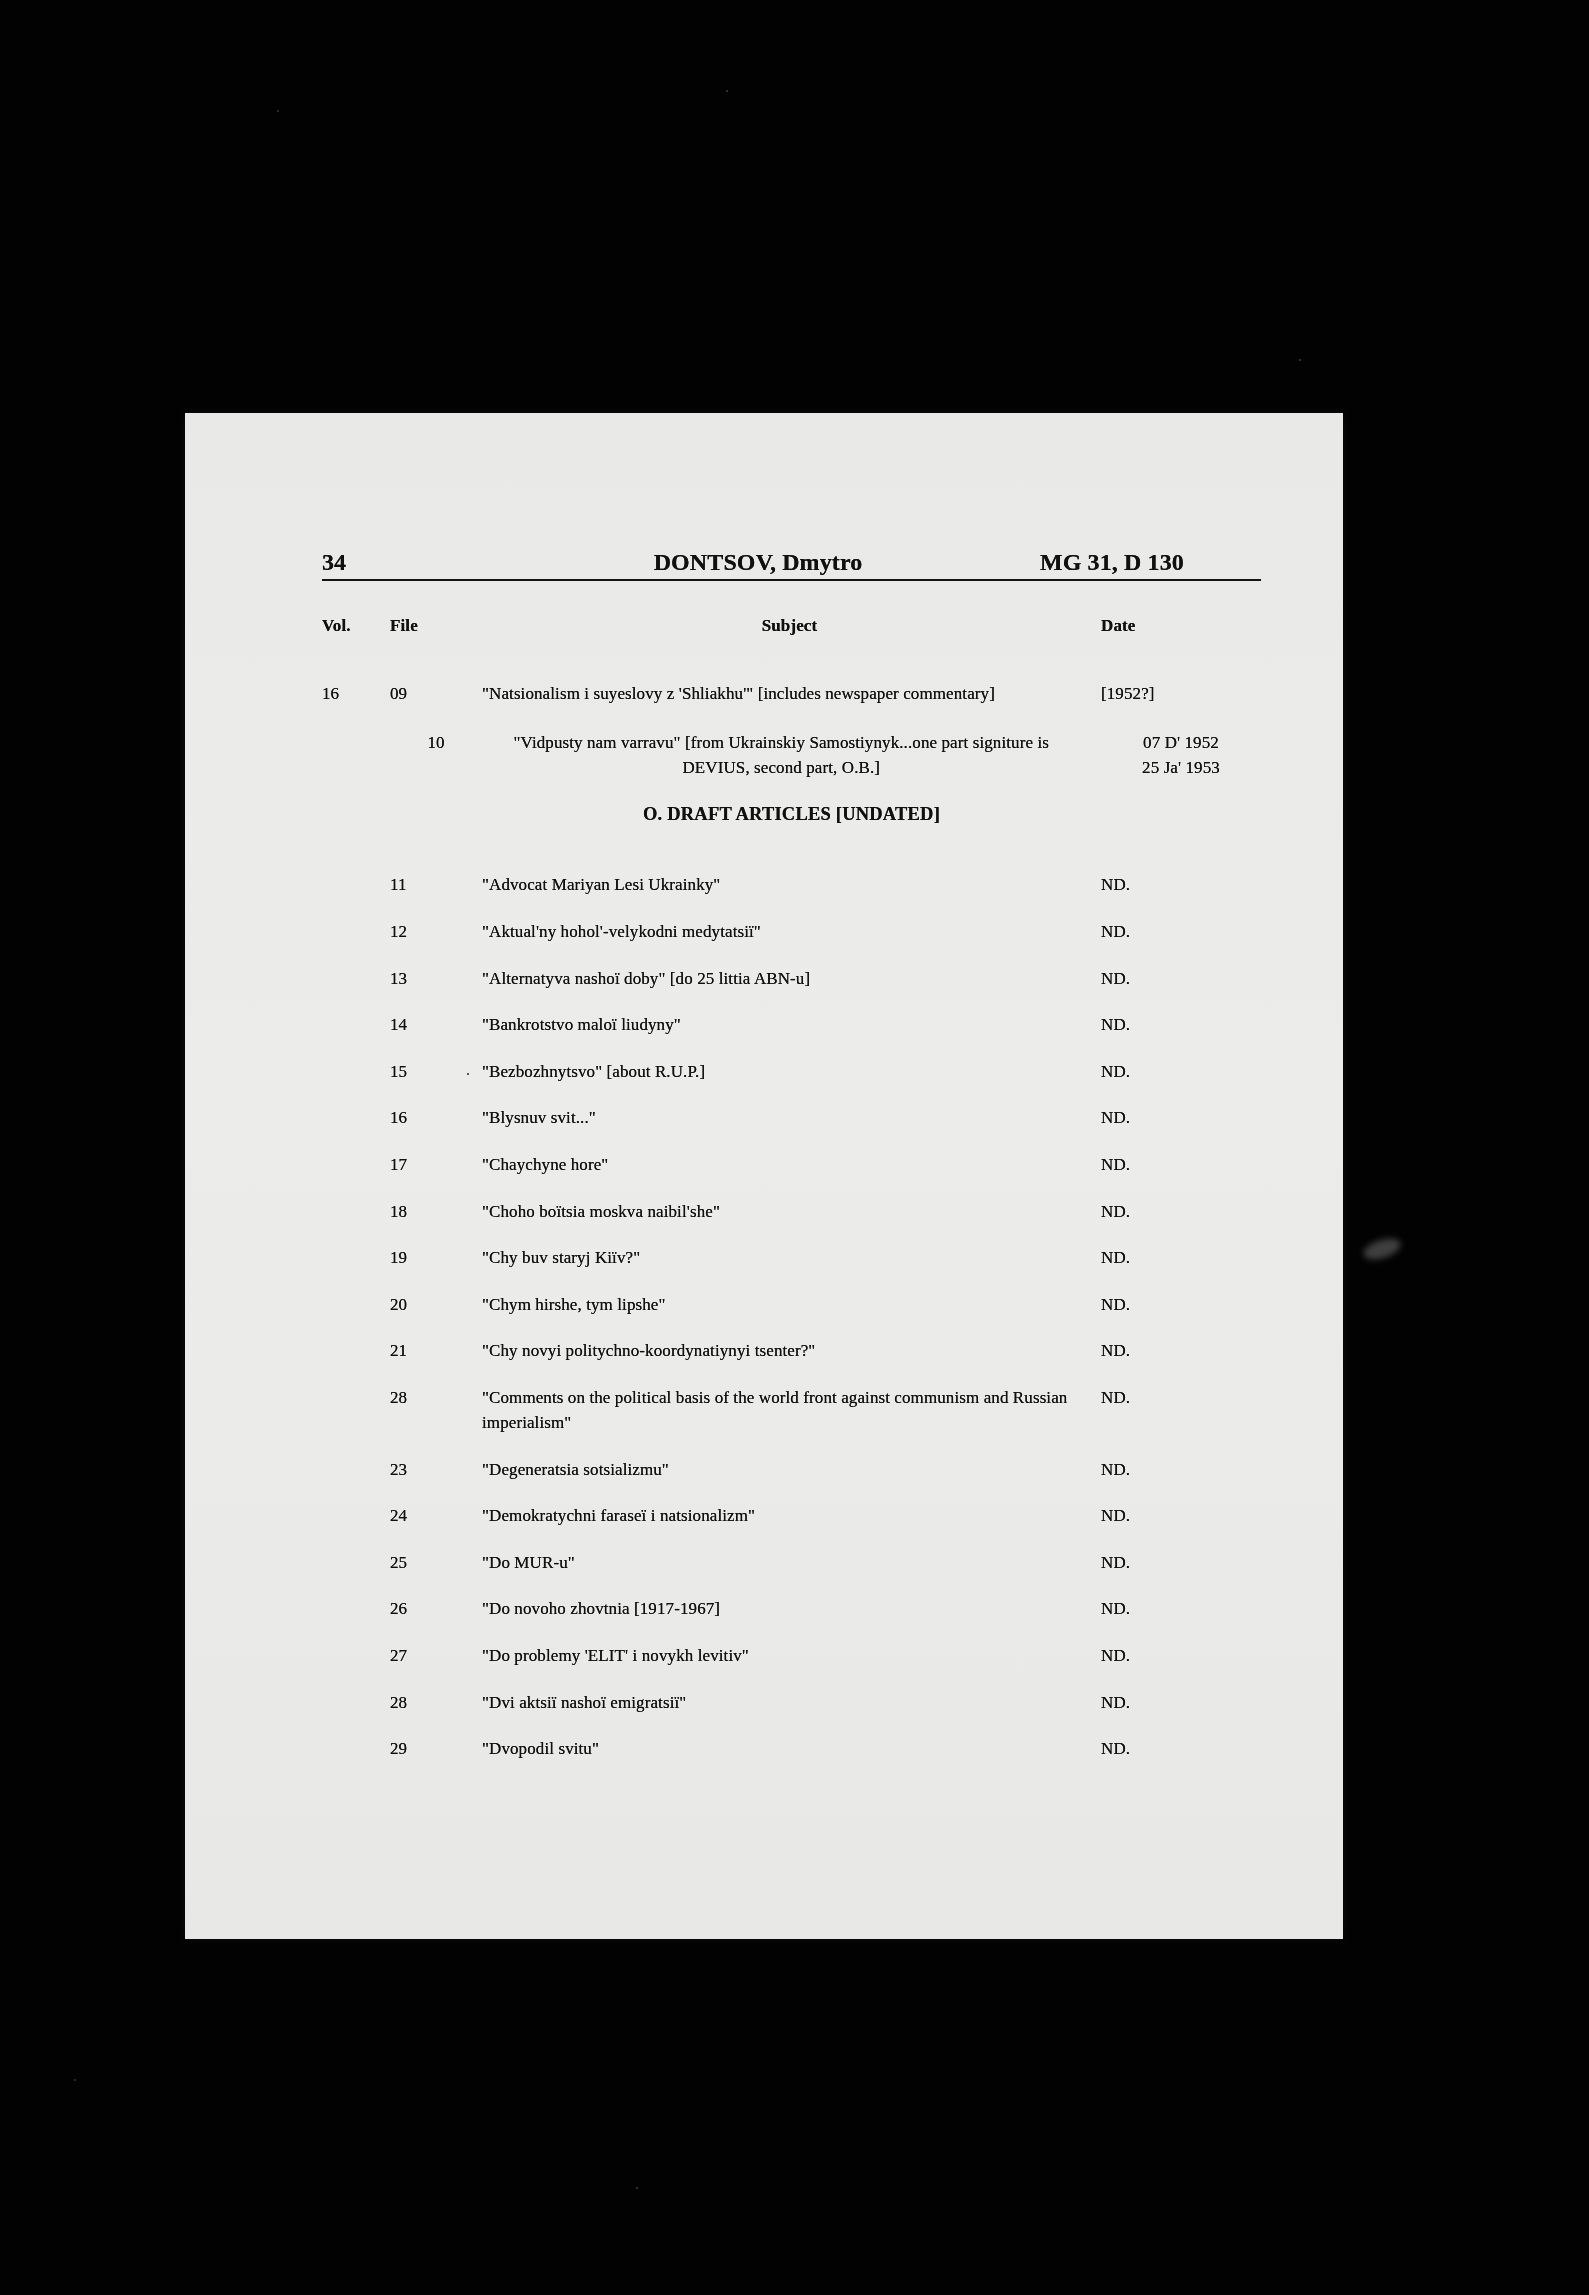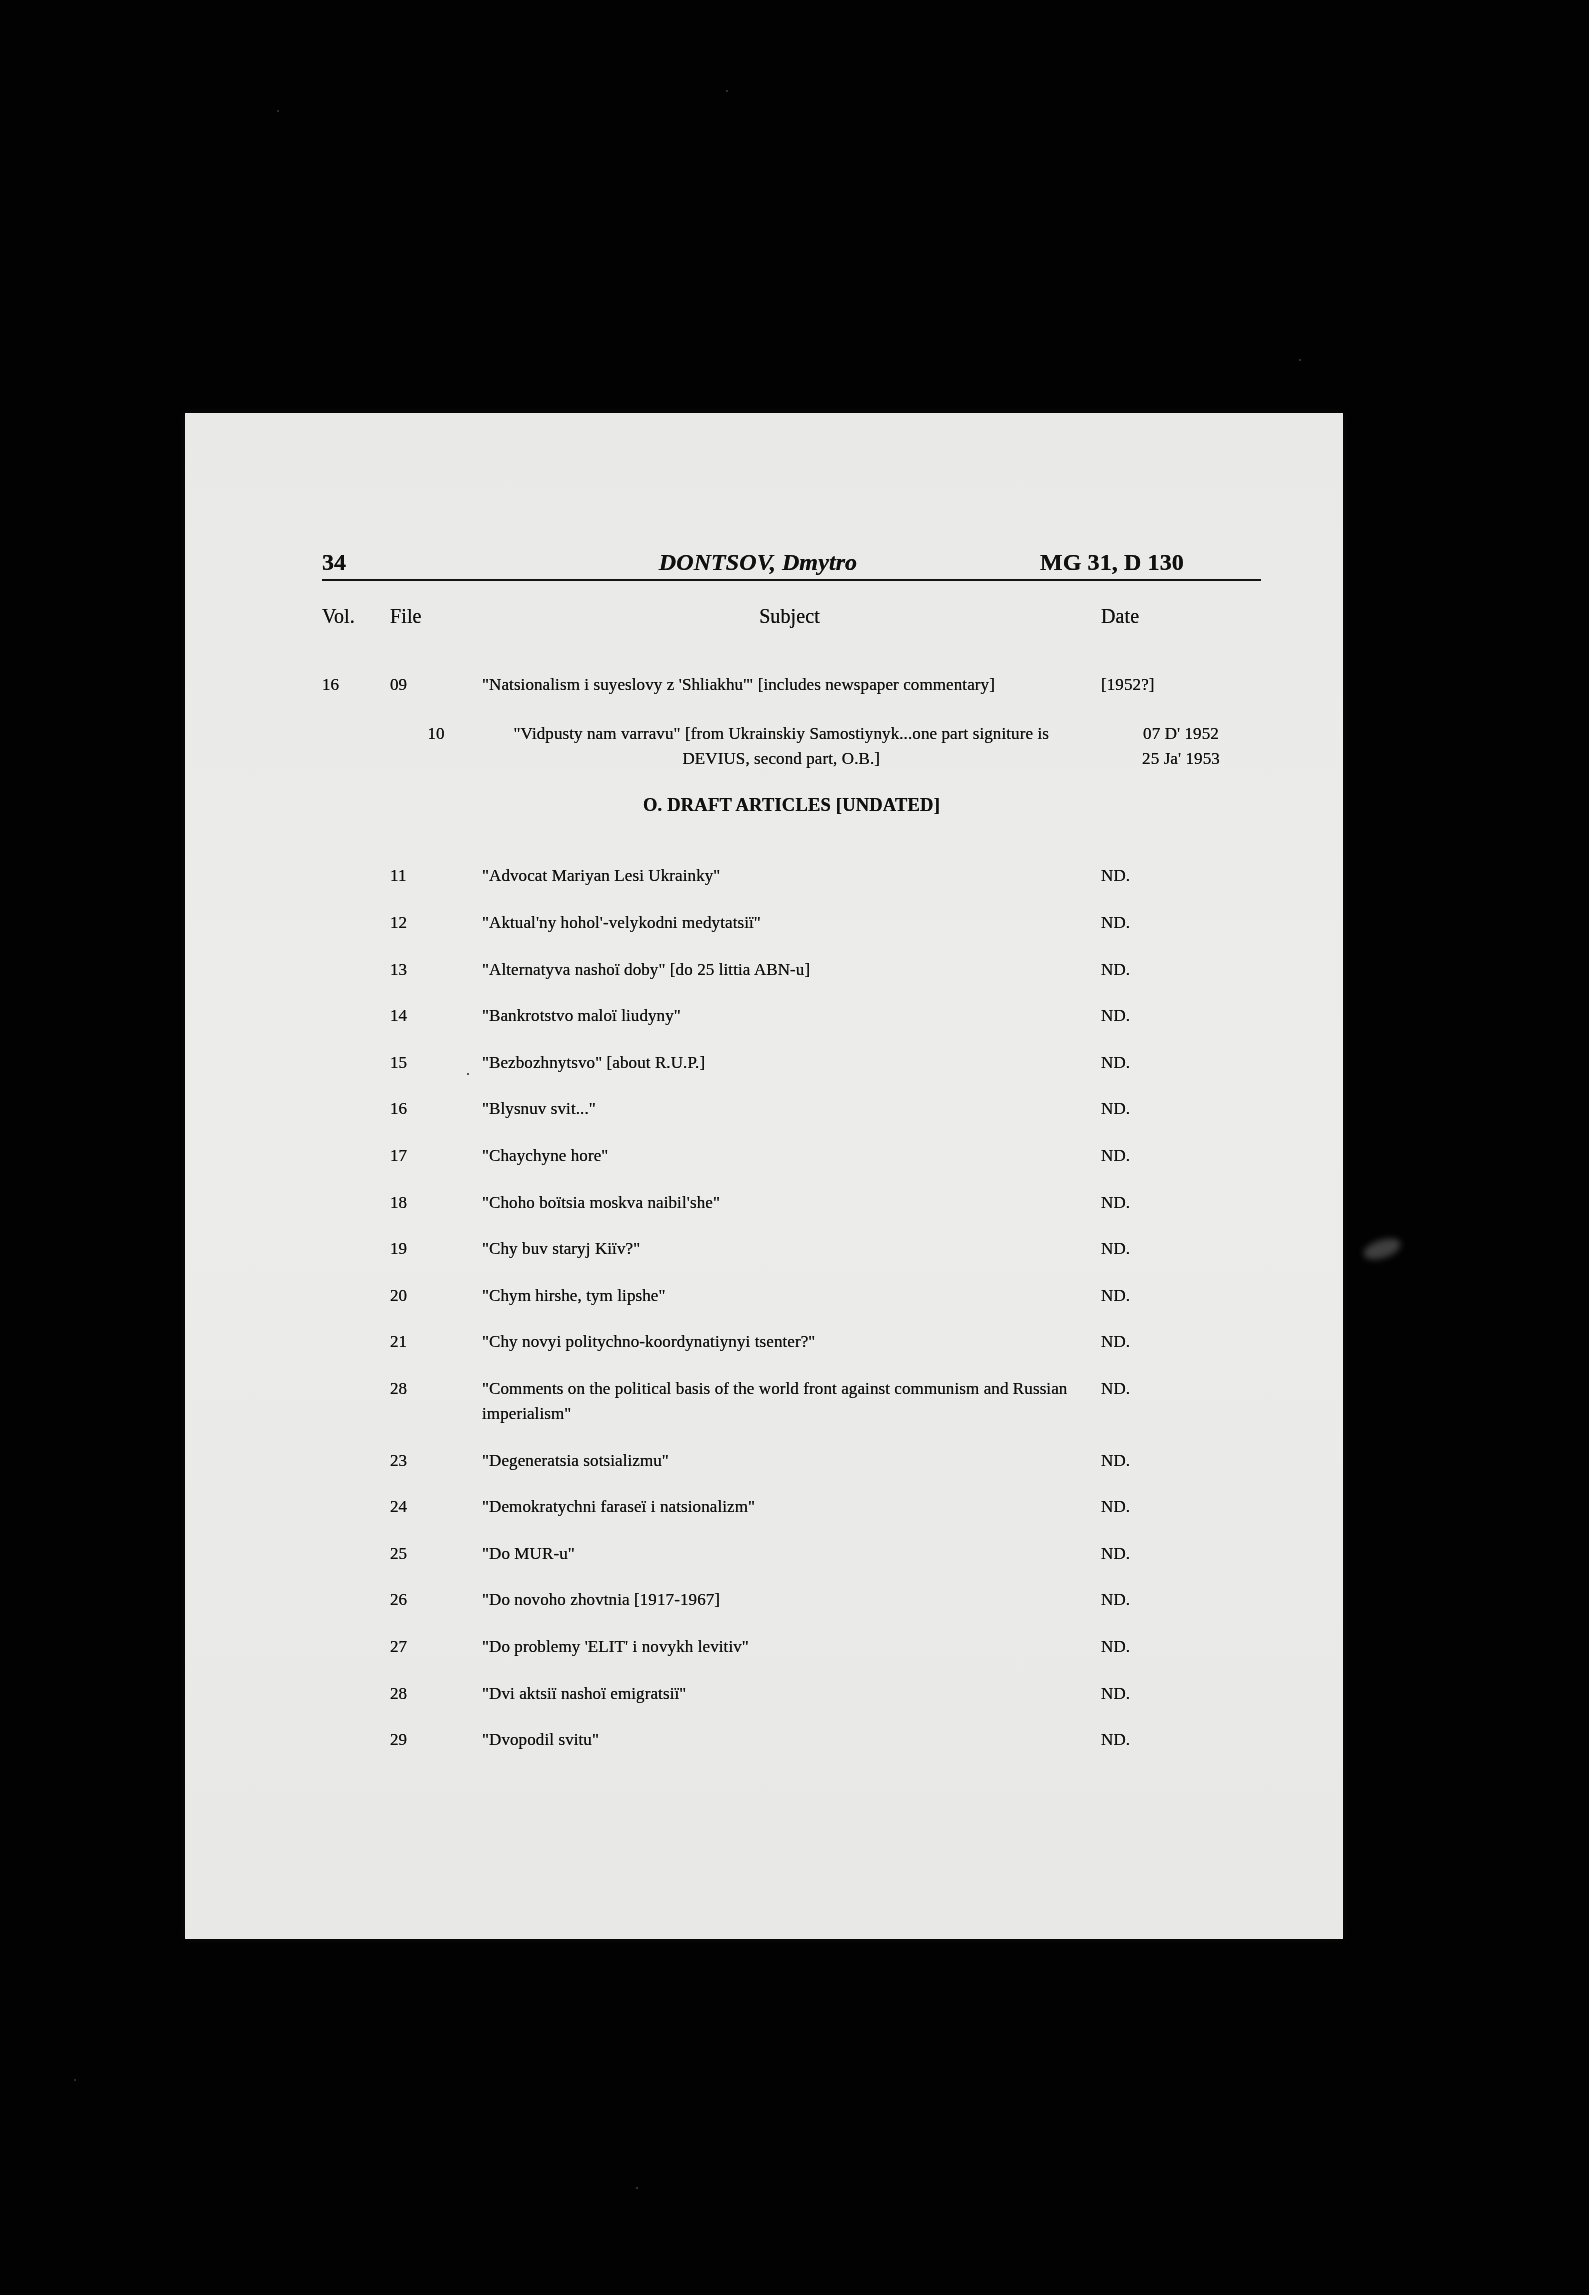--- a/index.html
+++ b/index.html
@@ -25,24 +25,24 @@
     color:#101010;
   }
   #content{
     position:absolute;left:137px;top:138px;width:939px;
     font-size:17px;line-height:25px;
     text-shadow:0 0 0.4px rgba(10,10,10,.85);
     letter-spacing:0.1px;
   }
   .hdr-row{display:flex;align-items:baseline;font-weight:700;font-size:24px;line-height:22.6px;}
   .hdr-page{width:154px;}
-  .hdr-title{flex:1;text-align:center;font-style:italic;}
+  .hdr-title{flex:1;text-align:center;}
   .hdr-ref{width:221px;text-align:left;}
   .rule{border-bottom:2.6px solid #141414;margin-top:5.1px;}
-  .cols-row{display:flex;margin-top:25px;font-weight:400;font-size:20px;line-height:21.6px;}
+  .cols-row{display:flex;margin-top:34px;font-weight:700;font-size:17px;line-height:21.6px;}
   .row{display:flex;align-items:flex-start;}
   .col-vol{width:68px;flex:none;}
   .col-file{width:92px;flex:none;}
   .col-subject{width:619px;flex:none;padding-right:20.5px;box-sizing:border-box;}
   .cols-row .col-subject{text-align:center;padding-right:4px;}
   .col-date{width:160px;flex:none;}
   .toprow-1{margin-top:45px;}
   .toprow-2{margin-top:23.6px;text-align:center;}
   .section-heading{
     margin-top:23px;margin-bottom:46px;

